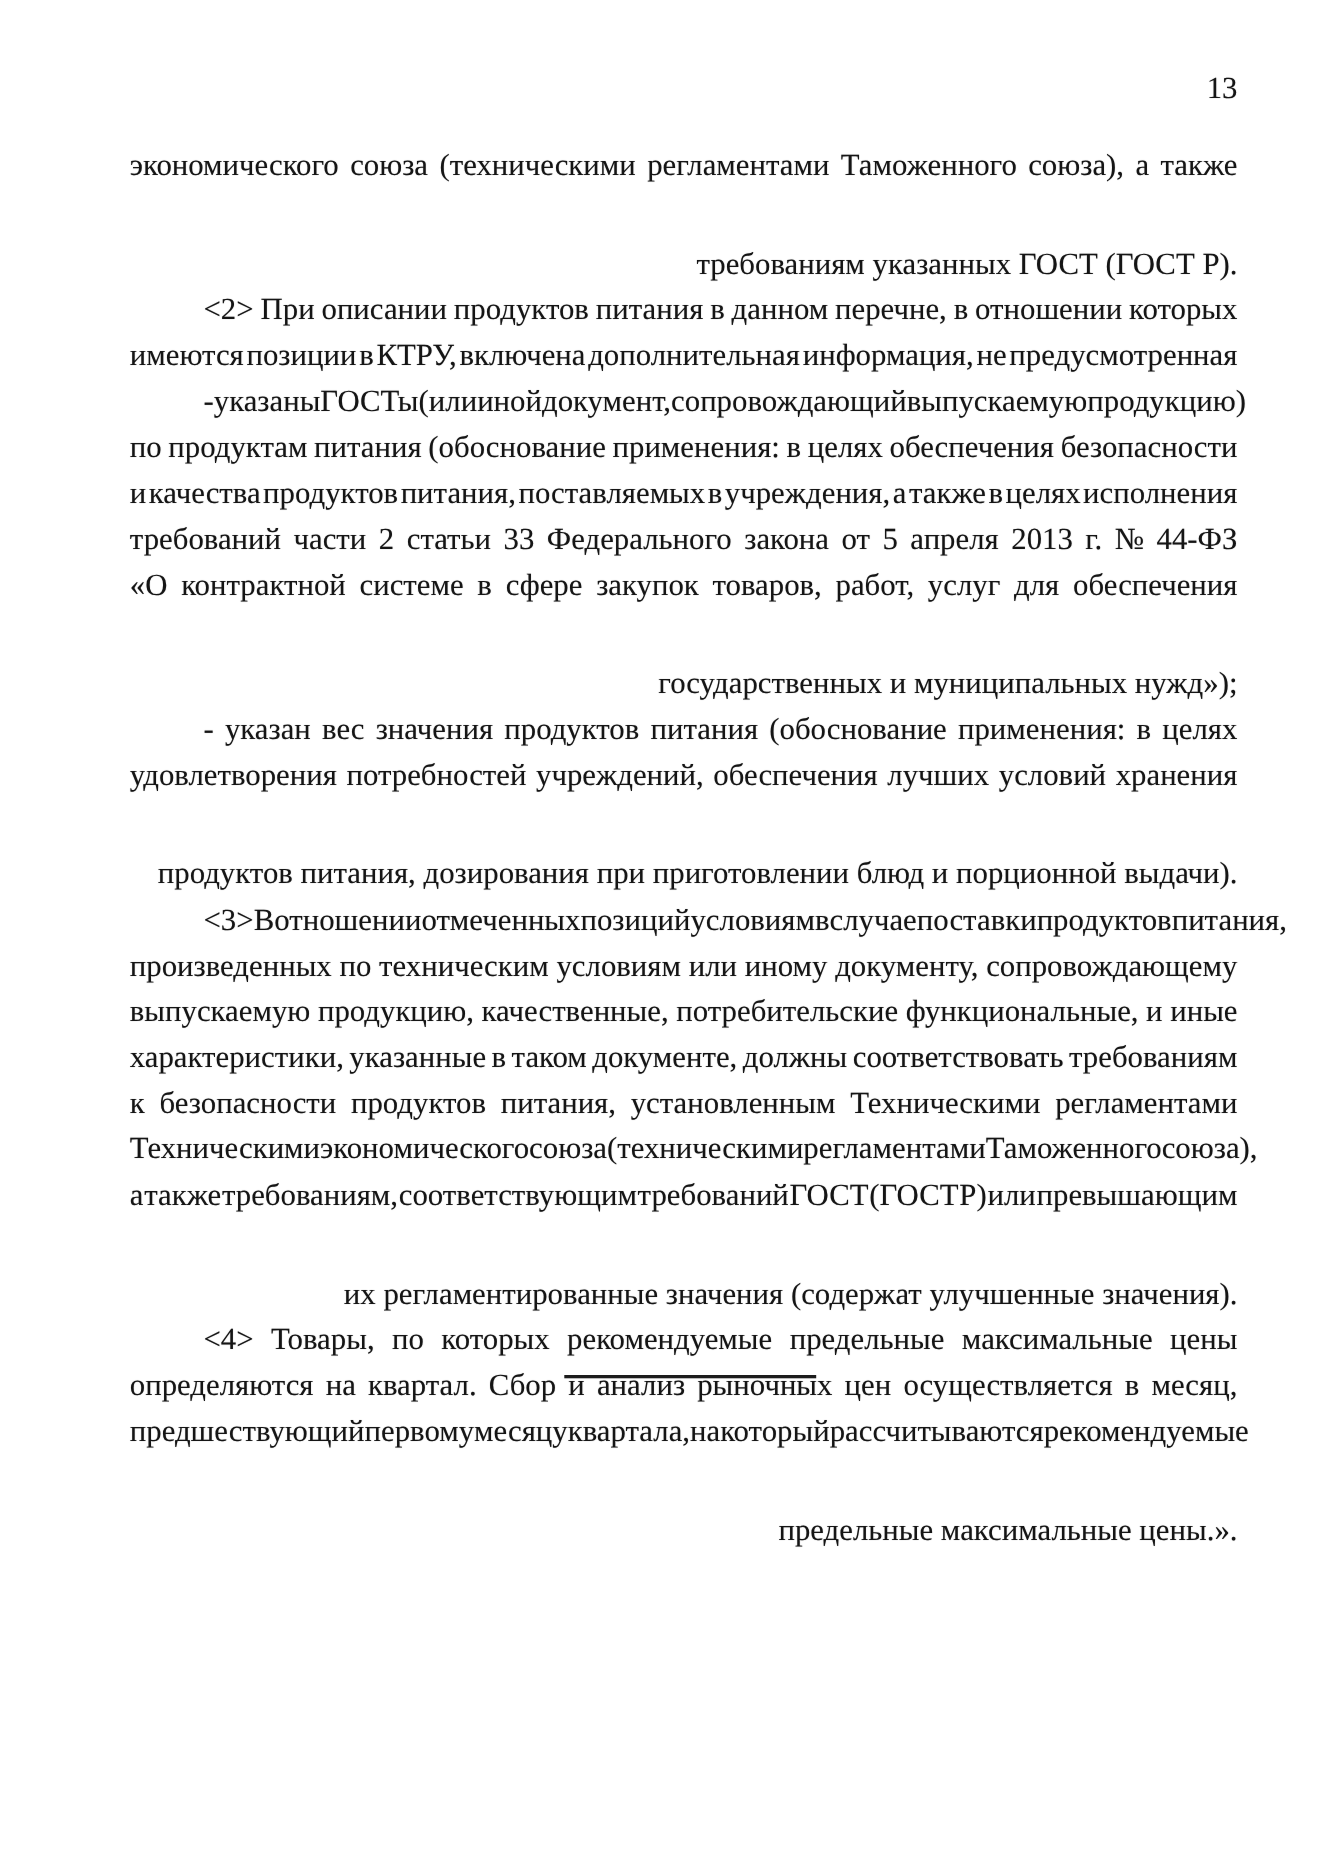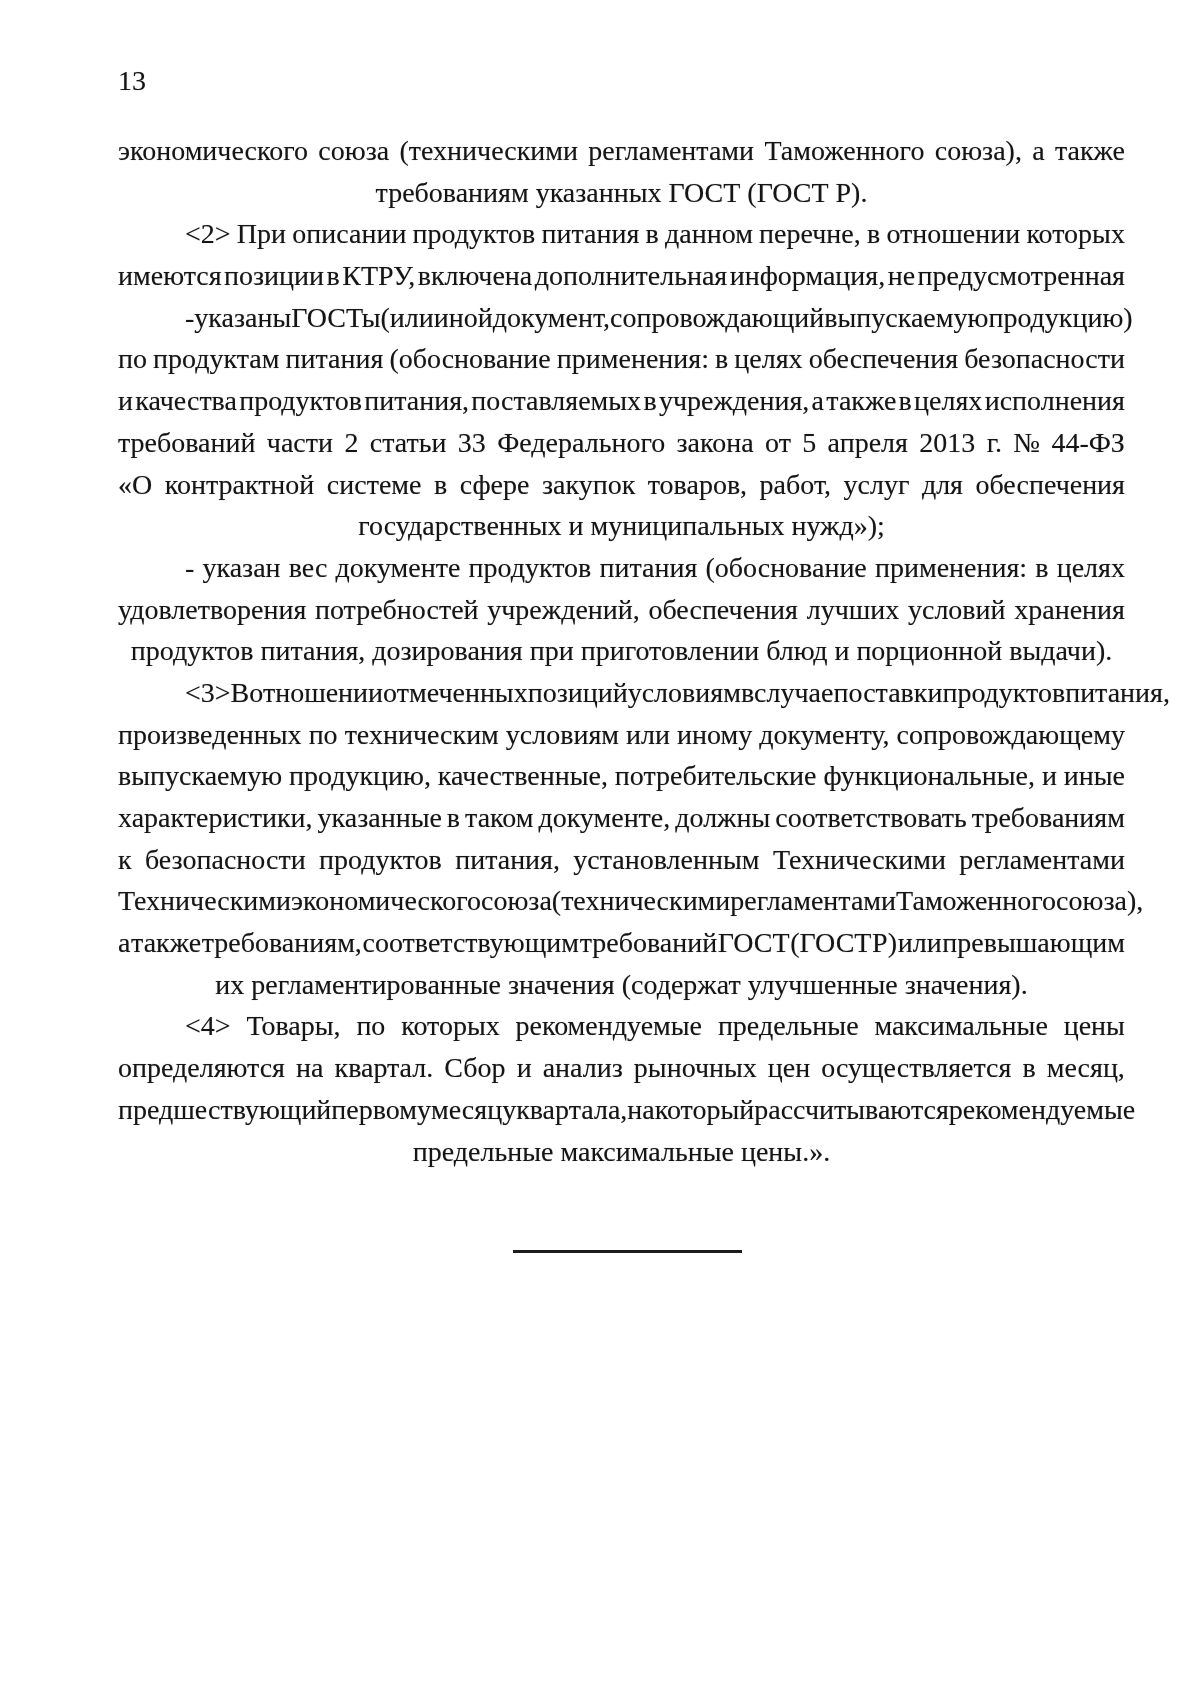--- a/index.html
+++ b/index.html
@@ -10,21 +10,21 @@
     position: relative;
     overflow: hidden;
     font-family: "Liberation Serif", "DejaVu Serif", serif;
     color: #151515;
   }
   .page-number {
     position: absolute;
     top: 60px;
     left: 118px;
     width: 1007px;
-    text-align: left;
+    text-align: right;
     font-size: 28px;
     line-height: 41.7px;
     text-shadow: 0 0 1px rgba(0,0,0,0.35);
   }
   .document-body {
     position: absolute;
     top: 130px;
     left: 118px;
     width: 1007px;
     font-size: 28px;
@@ -35,21 +35,21 @@
   .text-line {
     height: 41.7px;
     line-height: 41.7px;
     white-space: nowrap;
   }
   .text-line.justified {
     display: flex;
     justify-content: space-between;
   }
   .text-line.indented { padding-left: 67px; }
-  .text-line.last-line { text-align: center; }
+  .text-line.last-line { text-align: right; margin-top: 48px; }
   .section-divider {
     position: absolute;
     top: 1250px;
     left: 513px;
     width: 229px;
     height: 3px;
     background: #1c1c1c;
   }
 </style>
 </head>
@@ -163,21 +163,21 @@
         <span>для</span>
         <span>обеспечения</span>
       </div>
       <div class="text-line last-line">государственных и муниципальных нужд»);</div>
     </div>
     <div class="paragraph">
       <div class="text-line justified indented">
         <span>-</span>
         <span>указан</span>
         <span>вес</span>
-        <span>документе</span>
+        <span>значения</span>
         <span>продуктов</span>
         <span>питания</span>
         <span>(обоснование</span>
         <span>применения:</span>
         <span>в</span>
         <span>целях</span>
       </div>
       <div class="text-line justified">
         <span>удовлетворения</span>
         <span>потребностей</span>

